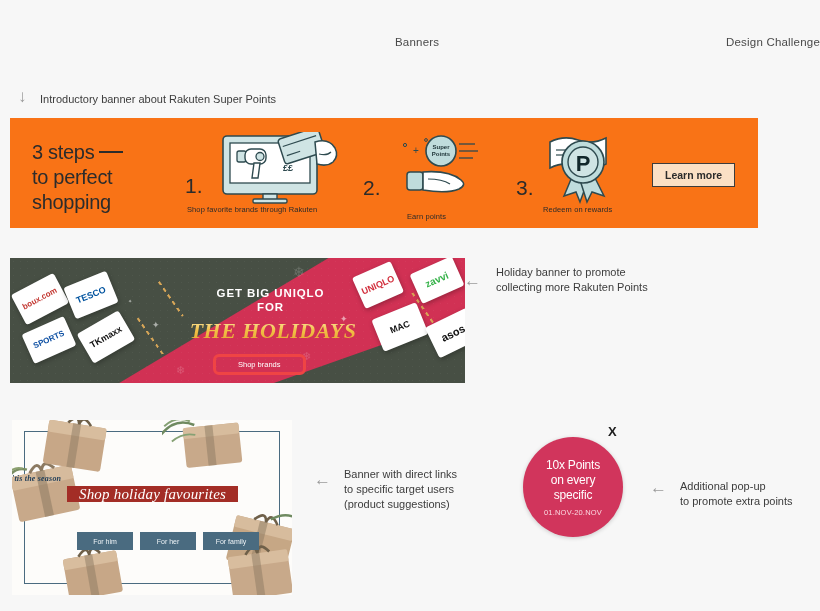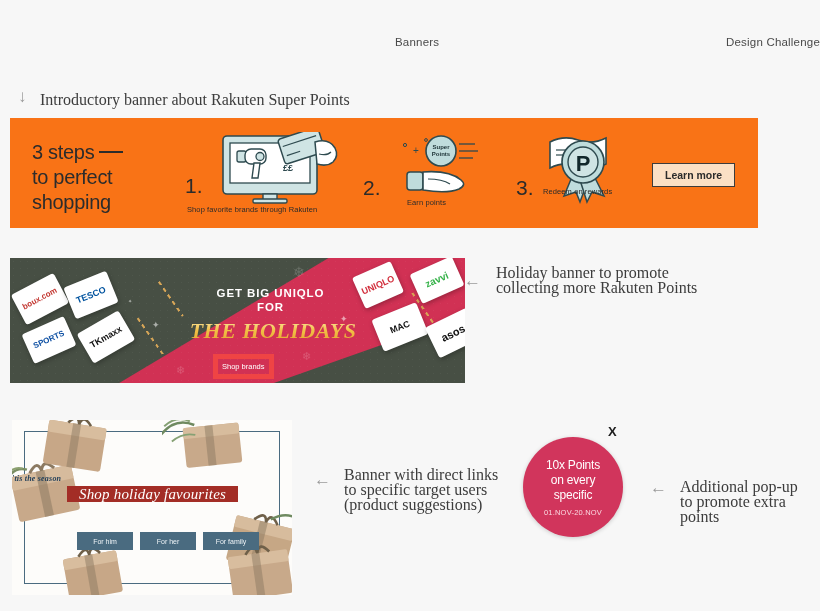--- a/index.html
+++ b/index.html
@@ -12,21 +12,21 @@
     overflow:hidden;
   }
   .canvas{position:absolute;left:0;top:0;width:820px;height:611px;}
 
   
   .hdr{position:absolute;top:36px;font-size:11.5px;color:#4a4a4a;letter-spacing:.2px;}
   #hdr-banners{left:395px;}
   #hdr-challenge{left:726px;}
 
   
-  .anno{position:absolute;font-size:16px;line-height:15px;color:#3c3c3c;font-family:Liberation Serif, serif;}
+  .anno{position:absolute;font-size:11px;line-height:15px;color:#3c3c3c;}
   .anno-arrow{position:absolute;color:#9a9a9a;font-size:17px;line-height:1;}
 
   
   #banner-steps{
     position:absolute;left:10px;top:118px;width:748px;height:110px;
     background:#f97316;
   }
   #steps-head{
     position:absolute;left:22px;top:22px;
     font-size:20px;line-height:25px;font-weight:400;color:#2c2c2c;
@@ -38,22 +38,22 @@
   .step-num{position:absolute;font-size:21px;color:#2b2b2b;font-family:"Liberation Sans",sans-serif;}
   .step-cap{position:absolute;font-size:7.5px;font-weight:normal;color:#2b2b2b;
      white-space:nowrap;letter-spacing:.1px;}
   #step1{left:165px;width:175px;}
   #step2{left:345px;width:150px;}
   #step3{left:500px;width:150px;}
   #step1 .step-num{left:10px;top:56px;}
   #step2 .step-num{left:8px;top:58px;}
   #step3 .step-num{left:6px;top:58px;}
   #step1 .step-cap{left:12px;top:87px;}
-  #step2 .step-cap{left:52px;top:80px;}
-  #step3 .step-cap{left:33px;top:69px;}
+  #step2 .step-cap{left:52px;top:94px;}
+  #step3 .step-cap{left:33px;top:87px;}
   .step-art{position:absolute;}
   #learn-more{
     position:absolute;left:652px;top:163px;
     border:1px solid #3c3c3c;background:#fbe0c5;
     font-size:10.5px;font-weight:bold;color:#2b2b2b;
     padding:5px 12px;font-family:"Liberation Sans",sans-serif;
     cursor:pointer;
   }
 
   
@@ -77,22 +77,22 @@
     position:absolute;left:148px;top:60px;width:230px;text-align:center;
     font-family:"Liberation Serif",serif;font-style:italic;font-weight:bold;
     font-size:22px;letter-spacing:.5px;
     color:#f2c94c;
     background:linear-gradient(180deg,#fdf0b4 0%,#f2c046 48%,#e3a32c 100%);
     -webkit-background-clip:text;background-clip:text;
     -webkit-text-fill-color:transparent;
   }
   #shop-brands{
     position:absolute;left:213px;top:354px;
-    border:5px solid #ef4444;color:#fff;background:transparent;
-    font-size:7.5px;padding:3px 4px;border-radius:0;
+    border:3px solid #ef4444;color:#fff;background:transparent;
+    font-size:7.5px;padding:3px 22px;border-radius:6px;
     font-family:"Liberation Sans",sans-serif;cursor:pointer;
   }
   .card{
     position:absolute;background:#fff;border-radius:3px;
     box-shadow:0 2px 5px rgba(0,0,0,.28);
     display:flex;align-items:center;justify-content:center;
     font-weight:bold;overflow:hidden;
   }
   .card span{display:block;text-align:center;line-height:1;}
   .sparkle{position:absolute;color:#fff;opacity:.55;font-size:9px;}

